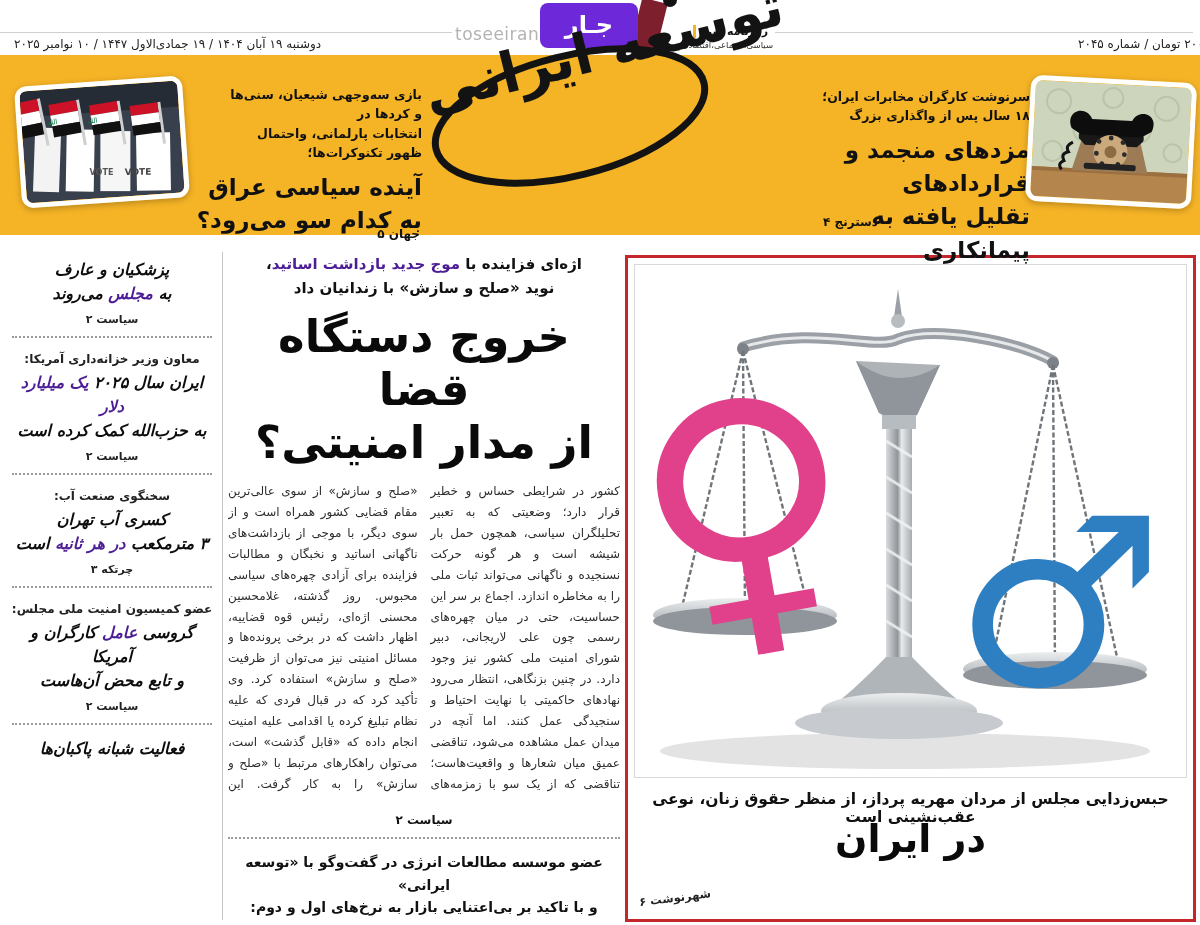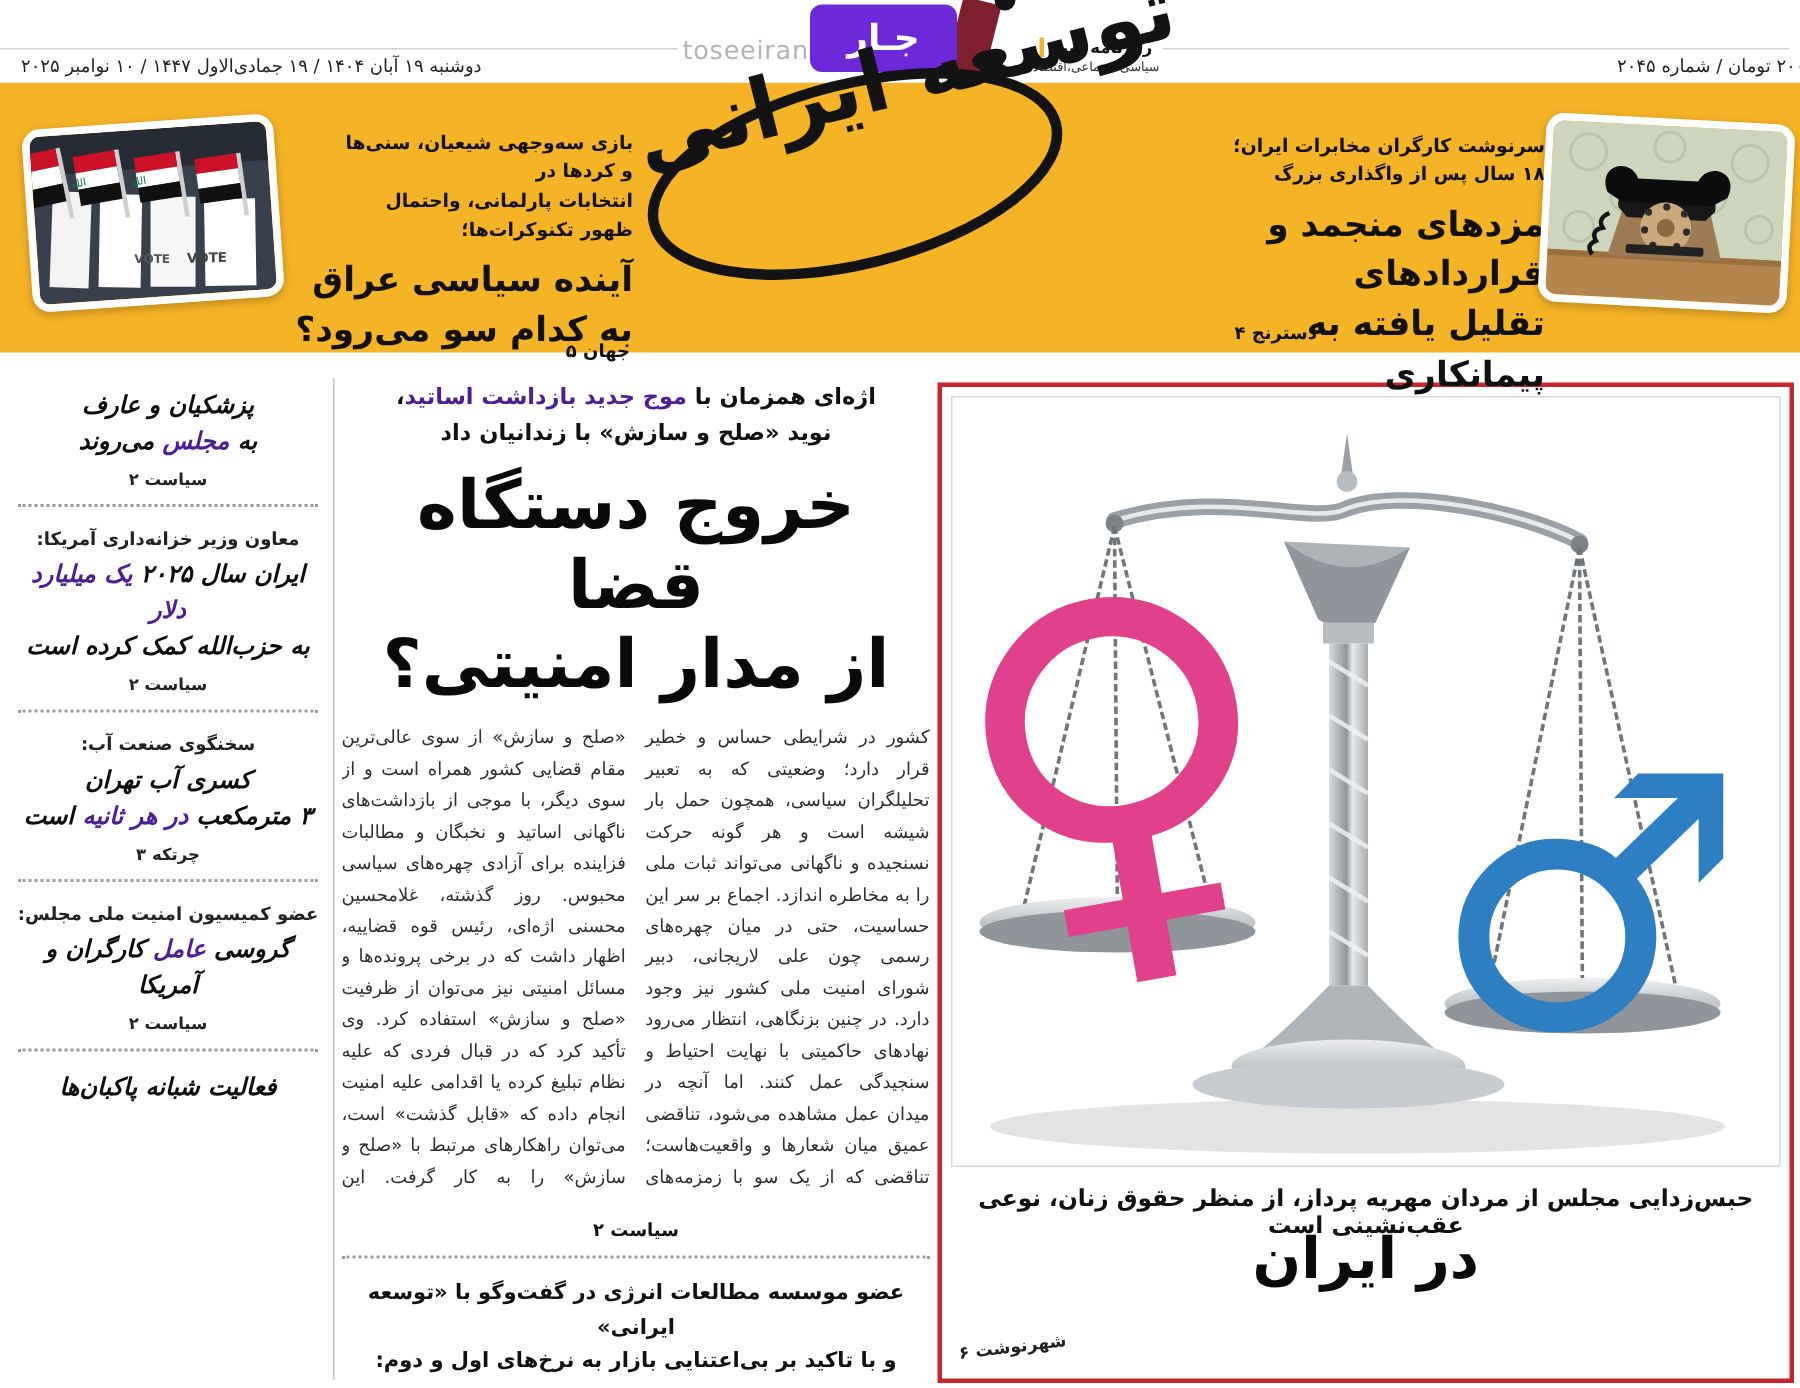--- a/index.html
+++ b/index.html
@@ -221,37 +221,38 @@
           <div><span>کسری آب تهران</span></div>
           <div><span>۳ مترمکعب </span><span class="red">در هر ثانیه</span><span> است</span></div>
         </div>
       <div class="si-section">چرتکه ۳</div>
     </div>
   <div class="dotted si-div"></div>
     <div class="si">
       <div class="si-kicker">عضو کمیسیون امنیت ملی مجلس:</div>
       <div class="si-headline">
           <div><span>گروسی </span><span class="red">عامل</span><span> کارگران و آمریکا</span></div>
+          <div><span>و تابع محض آن‌هاست</span></div>
         </div>
       <div class="si-section">سیاست ۲</div>
     </div>
   <div class="dotted si-div"></div>
     <div class="si">
 
       <div class="si-headline">
           <div><span>فعالیت شبانه پاکبان‌ها</span></div>
         </div>
 
     </div>
 
   </div>
 
   <div class="midcol">
     <div class="m-kicker">
-        <div><span>اژه‌ای همزمان با </span><span class="red">موج جدید بازداشت اساتید</span><span>،</span></div>
+        <div><span>اژه‌ای فزاینده با </span><span class="red">موج جدید بازداشت اساتید</span><span>،</span></div>
         <div><span>نوید «صلح و سازش» با زندانیان داد</span></div>
       </div>
     <div class="m-headline">
       <div>خروج دستگاه قضا</div>
       <div>از مدار امنیتی؟</div>
     </div>
     <div class="m-body">کشور در شرایطی حساس و خطیر قرار دارد؛ وضعیتی که به تعبیر تحلیلگران سیاسی، همچون حمل بار شیشه است و هر گونه حرکت نسنجیده و ناگهانی می‌تواند ثبات ملی را به مخاطره اندازد. اجماع بر سر این حساسیت، حتی در میان چهره‌های رسمی چون علی لاریجانی، دبیر شورای امنیت ملی کشور نیز وجود دارد. در چنین بزنگاهی، انتظار می‌رود نهادهای حاکمیتی با نهایت احتیاط و سنجیدگی عمل کنند. اما آنچه در میدان عمل مشاهده می‌شود، تناقضی عمیق میان شعارها و واقعیت‌هاست؛ تناقضی که از یک سو با زمزمه‌های «صلح و سازش» از سوی عالی‌ترین مقام قضایی کشور همراه است و از سوی دیگر، با موجی از بازداشت‌های ناگهانی اساتید و نخبگان و مطالبات فزاینده برای آزادی چهره‌های سیاسی محبوس. روز گذشته، غلامحسین محسنی اژه‌ای، رئیس قوه قضاییه، اظهار داشت که در برخی پرونده‌ها و مسائل امنیتی نیز می‌توان از ظرفیت «صلح و سازش» استفاده کرد. وی تأکید کرد که در قبال فردی که علیه نظام تبلیغ کرده یا اقدامی علیه امنیت انجام داده که «قابل گذشت» است، می‌توان راهکارهای مرتبط با «صلح و سازش» را به کار گرفت. این اظهارات، در نگاه اول، نویدبخش رویکردی نرم‌تر و مبتنی بر عدالت ترمیمی در برخورد با منتقدان و فعالان سیاسی است. سخنگوی دولت نیز پیشتر اعلام کرده بود که دولت پیگیر مطالبات سیاسیون در خصوص آزادی زندانیان است. اما این لحن مصالحه‌جویانه، در تضادی آشکار با وقایع جاری است. در حالی که این سخنان بر زبان می‌آید، جامعه همچنان شاهد بازداشت‌های بدون مقدمه و دسته‌جمعی شماری از «پژوهشگران چپگرا» و اساتید دانشگاه است؛ بازداشت‌هایی که به گفته تحلیلگران، نه تنها توجیه امنیتی قوی ندارند، بلکه صرفاً به ناامنی روانی جامعه دامن می‌زنند و این پیام منفی را به افکار عمومی منتقل می‌کنند که سیستم درکی درست از موقعیت خود ندارد و به «تنظیمات کارخانه‌ای» بازگشته است. تحلیلگران سیاسی معتقدند که رفتارهای تحریک‌آمیز و غیرمترقبه‌ای که در این شرایط حساس رخ می‌دهد، ناامنی روانی ایجاد می‌کند...</div>
     <div class="m-section">سیاست ۲</div>
     <div class="dotted m-div"></div>
     <div class="s2-kicker">

